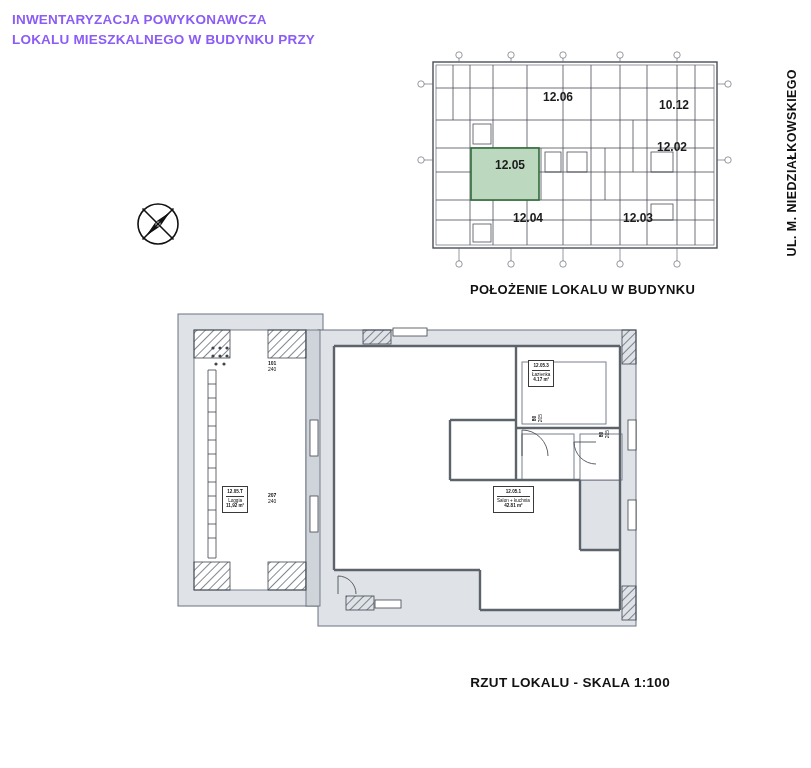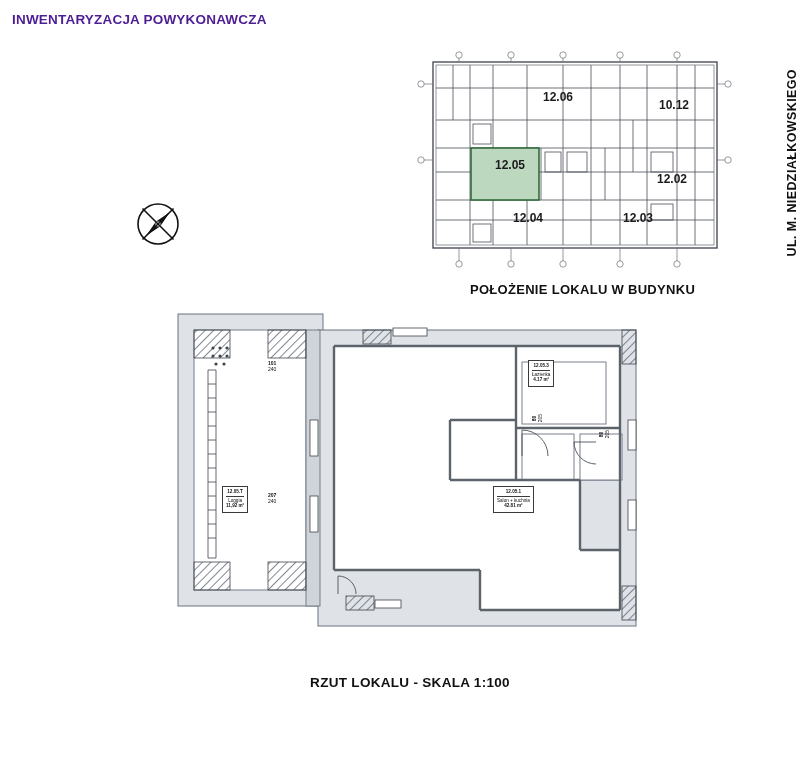--- a/index.html
+++ b/index.html
@@ -20,21 +20,21 @@
   #title-block {
     position: absolute;
     left: 12px;
     top: 10px;
     line-height: 1.45;
   }
   #title-block .title-line {
     font-size: 13.5px;
     font-weight: bold;
     letter-spacing: 0.2px;
-    color: #4c1d95;
+    color: #8b5cf6;
     white-space: nowrap;
   }
 
   
   #north-arrow {
     position: absolute;
     left: 130px;
     top: 196px;
     width: 56px;
     height: 56px;
@@ -91,21 +91,21 @@
     left: 150px;
     top: 300px;
     width: 520px;
     height: 350px;
   }
   #floorplan-caption {
     position: absolute;
     left: 150px;
     top: 675px;
     width: 520px;
-    text-align: center;
+    text-align: right;
     font-size: 13.5px;
     font-weight: bold;
     letter-spacing: 0.3px;
   }
 
   
   .room-tag {
     position: absolute;
     border: 1px solid #3a3a3a;
     background: #ffffff;
@@ -139,20 +139,21 @@
   .dim-tag.vertical {
     writing-mode: vertical-rl;
     transform: rotate(180deg);
   }
 </style>
 </head>
 <body>
 
 <div id="title-block">
   <div class="title-line">INWENTARYZACJA POWYKONAWCZA</div>
+  <div class="title-line">LOKALU MIESZKALNEGO W BUDYNKU PRZY</div>
 </div>
 
 <div id="north-arrow">
   <svg width="56" height="56" viewBox="0 0 56 56">
     <circle cx="28" cy="28" r="20" fill="none" stroke="#111" stroke-width="1.6"></circle>
     <line x1="12.5" x2="43.5" y1="12.5" y2="43.5" stroke="#111" stroke-width="1.6"></line>
     <line x1="43.5" x2="12.5" y1="12.5" y2="43.5" stroke="#111" stroke-width="1.6"></line>
     <g transform="rotate(45 28 28)">
       <polygon points="28,11 31.2,28 28,24.5 24.8,28" fill="#111"></polygon>
       <polygon points="28,45 24.8,28 28,31.5 31.2,28" fill="#111"></polygon>
@@ -236,21 +237,21 @@
       <circle cx="313" cy="36" r="3.2"></circle>
         <line x1="310" y1="36" x2="302" y2="36"></line>
       <circle cx="313" cy="112" r="3.2"></circle>
         <line x1="310" y1="112" x2="302" y2="112"></line>
     </g>
   </svg>
 
   <div class="unit-num" style="left:128px; top:42px;">12.06</div>
   <div class="unit-num" style="left:244px; top:50px;">10.12</div>
   <div class="unit-num" style="left:80px;  top:110px;">12.05</div>
-  <div class="unit-num" style="left:242px; top:124px;text-align:right;">12.02</div>
+  <div class="unit-num" style="left:242px; top:92px;text-align:right;">12.02</div>
   <div class="unit-num" style="left:98px;  top:163px;">12.04</div>
   <div class="unit-num" style="left:208px; top:163px;">12.03</div>
 </div>
 
 <div id="keyplan-caption">POŁOŻENIE LOKALU W BUDYNKU</div>
 
 <div id="floorplan">
   <svg width="520" height="350" viewBox="0 0 520 350">
     <defs>
       <pattern id="hatch" width="6" height="6" patternUnits="userSpaceOnUse" patternTransform="rotate(45)">

